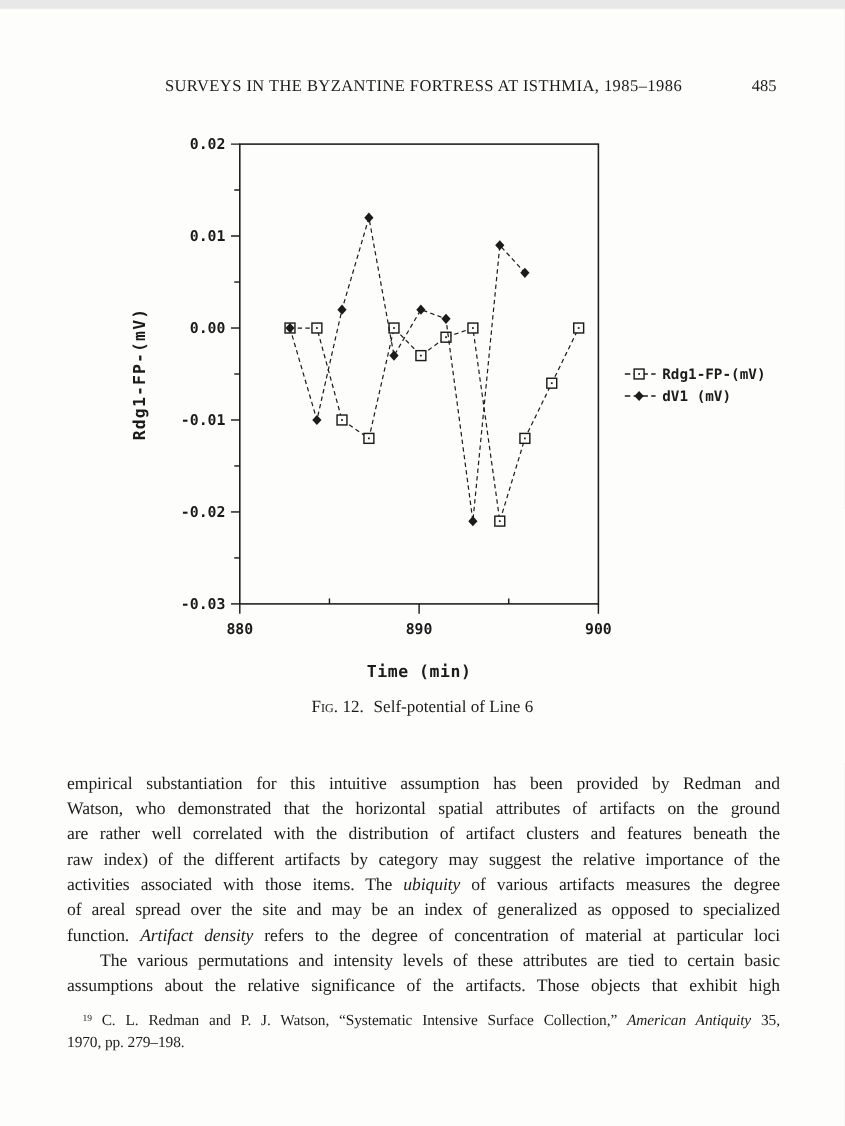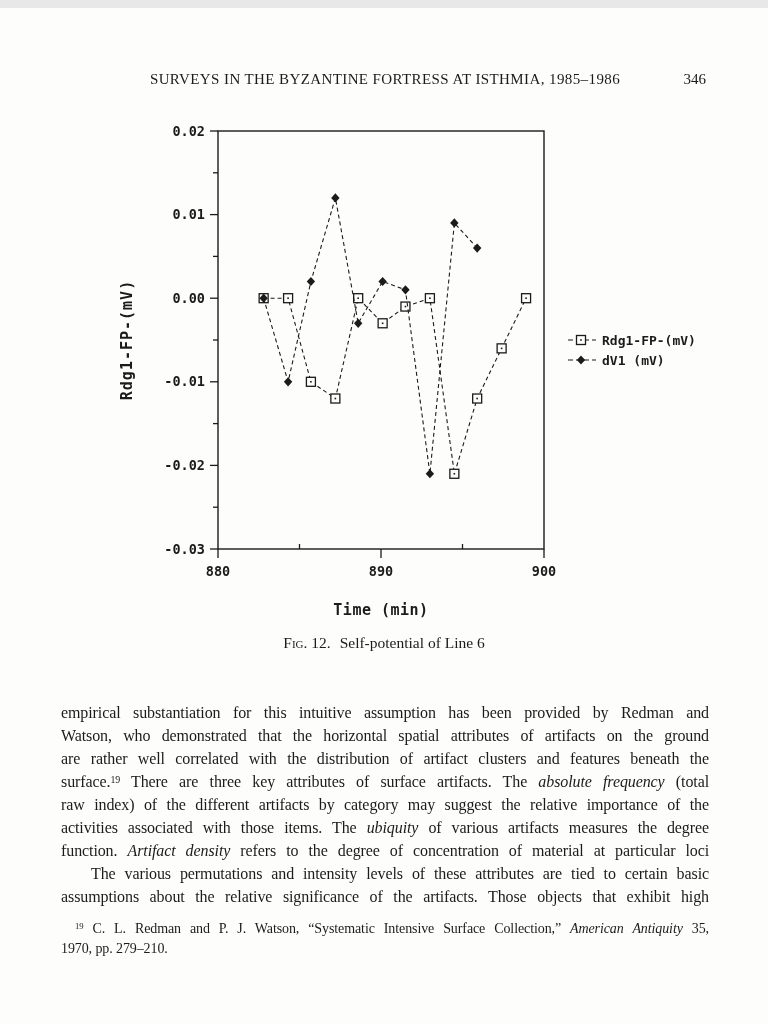--- a/index.html
+++ b/index.html
@@ -70,21 +70,21 @@
   }
   .footnote .line:first-child { text-indent: 14px; }
 </style>
 </head>
 <body>
 
 <div class="page">
 
   <div class="running-head">
     <span class="rh-title">SURVEYS IN THE BYZANTINE FORTRESS AT ISTHMIA, 1985–1986</span>
-    <span class="rh-folio">346</span>
+    <span class="rh-folio">485</span>
   </div>
 
   <div class="figure-chart">
     <svg id="chart-svg" width="630" height="525" viewBox="0 0 630 525">
         <g>
           <rect x="108" y="25" width="326" height="418" fill="none" stroke="#1b1b1b" stroke-width="1.4"></rect>
         </g>
         <g>
           <line x1="100" y1="443" x2="108" y2="443" stroke="#1b1b1b" stroke-width="1.3"></line>
           <text x="95" y="447.5" fill="#1b1b1b" font-family="&quot;DejaVu Sans Mono&quot;, monospace" font-weight="bold" text-anchor="end" font-size="13.5">-0.03</text>
@@ -174,28 +174,28 @@
 
   <div class="fig-caption">
     <span class="caption-label">Fig. 12.</span><span>Self-potential of Line 6</span>
   </div>
 
   <div class="body-text">
     <div class="para">
         <div class="line"><span>empirical substantiation for this intuitive assumption has been provided by Redman and</span></div>
         <div class="line"><span>Watson, who demonstrated that the horizontal spatial attributes of artifacts on the ground</span></div>
         <div class="line"><span>are rather well correlated with the distribution of artifact clusters and features beneath the</span></div>
-        <div class="line"><span>surface.</span><span class="sup">19</span><span> There are three key attributes of surface artifacts. The </span><span class="it">absolute frequency</span><span> (total</span></div>
         <div class="line"><span>raw index) of the different artifacts by category may suggest the relative importance of the</span></div>
         <div class="line"><span>activities associated with those items. The </span><span class="it">ubiquity</span><span> of various artifacts measures the degree</span></div>
+        <div class="line"><span>of areal spread over the site and may be an index of generalized as opposed to specialized</span></div>
         <div class="line"><span>function. </span><span class="it">Artifact density</span><span> refers to the degree of concentration of material at particular loci</span></div>
       </div>
     <div class="para indent">
         <div class="line"><span>The various permutations and intensity levels of these attributes are tied to certain basic</span></div>
         <div class="line"><span>assumptions about the relative significance of the artifacts. Those objects that exhibit high</span></div>
       </div>
     <div class="footnote">
         <div class="line"><span class="sup">19</span><span> C. L. Redman and P. J. Watson, “Systematic Intensive Surface Collection,” </span><span class="it">American Antiquity</span><span> 35,</span></div>
-        <div class="line flush"><span>1970, pp. 279–210.</span></div>
+        <div class="line flush"><span>1970, pp. 279–198.</span></div>
       </div>
   </div>
 
 </div>
 
 </body></html>

